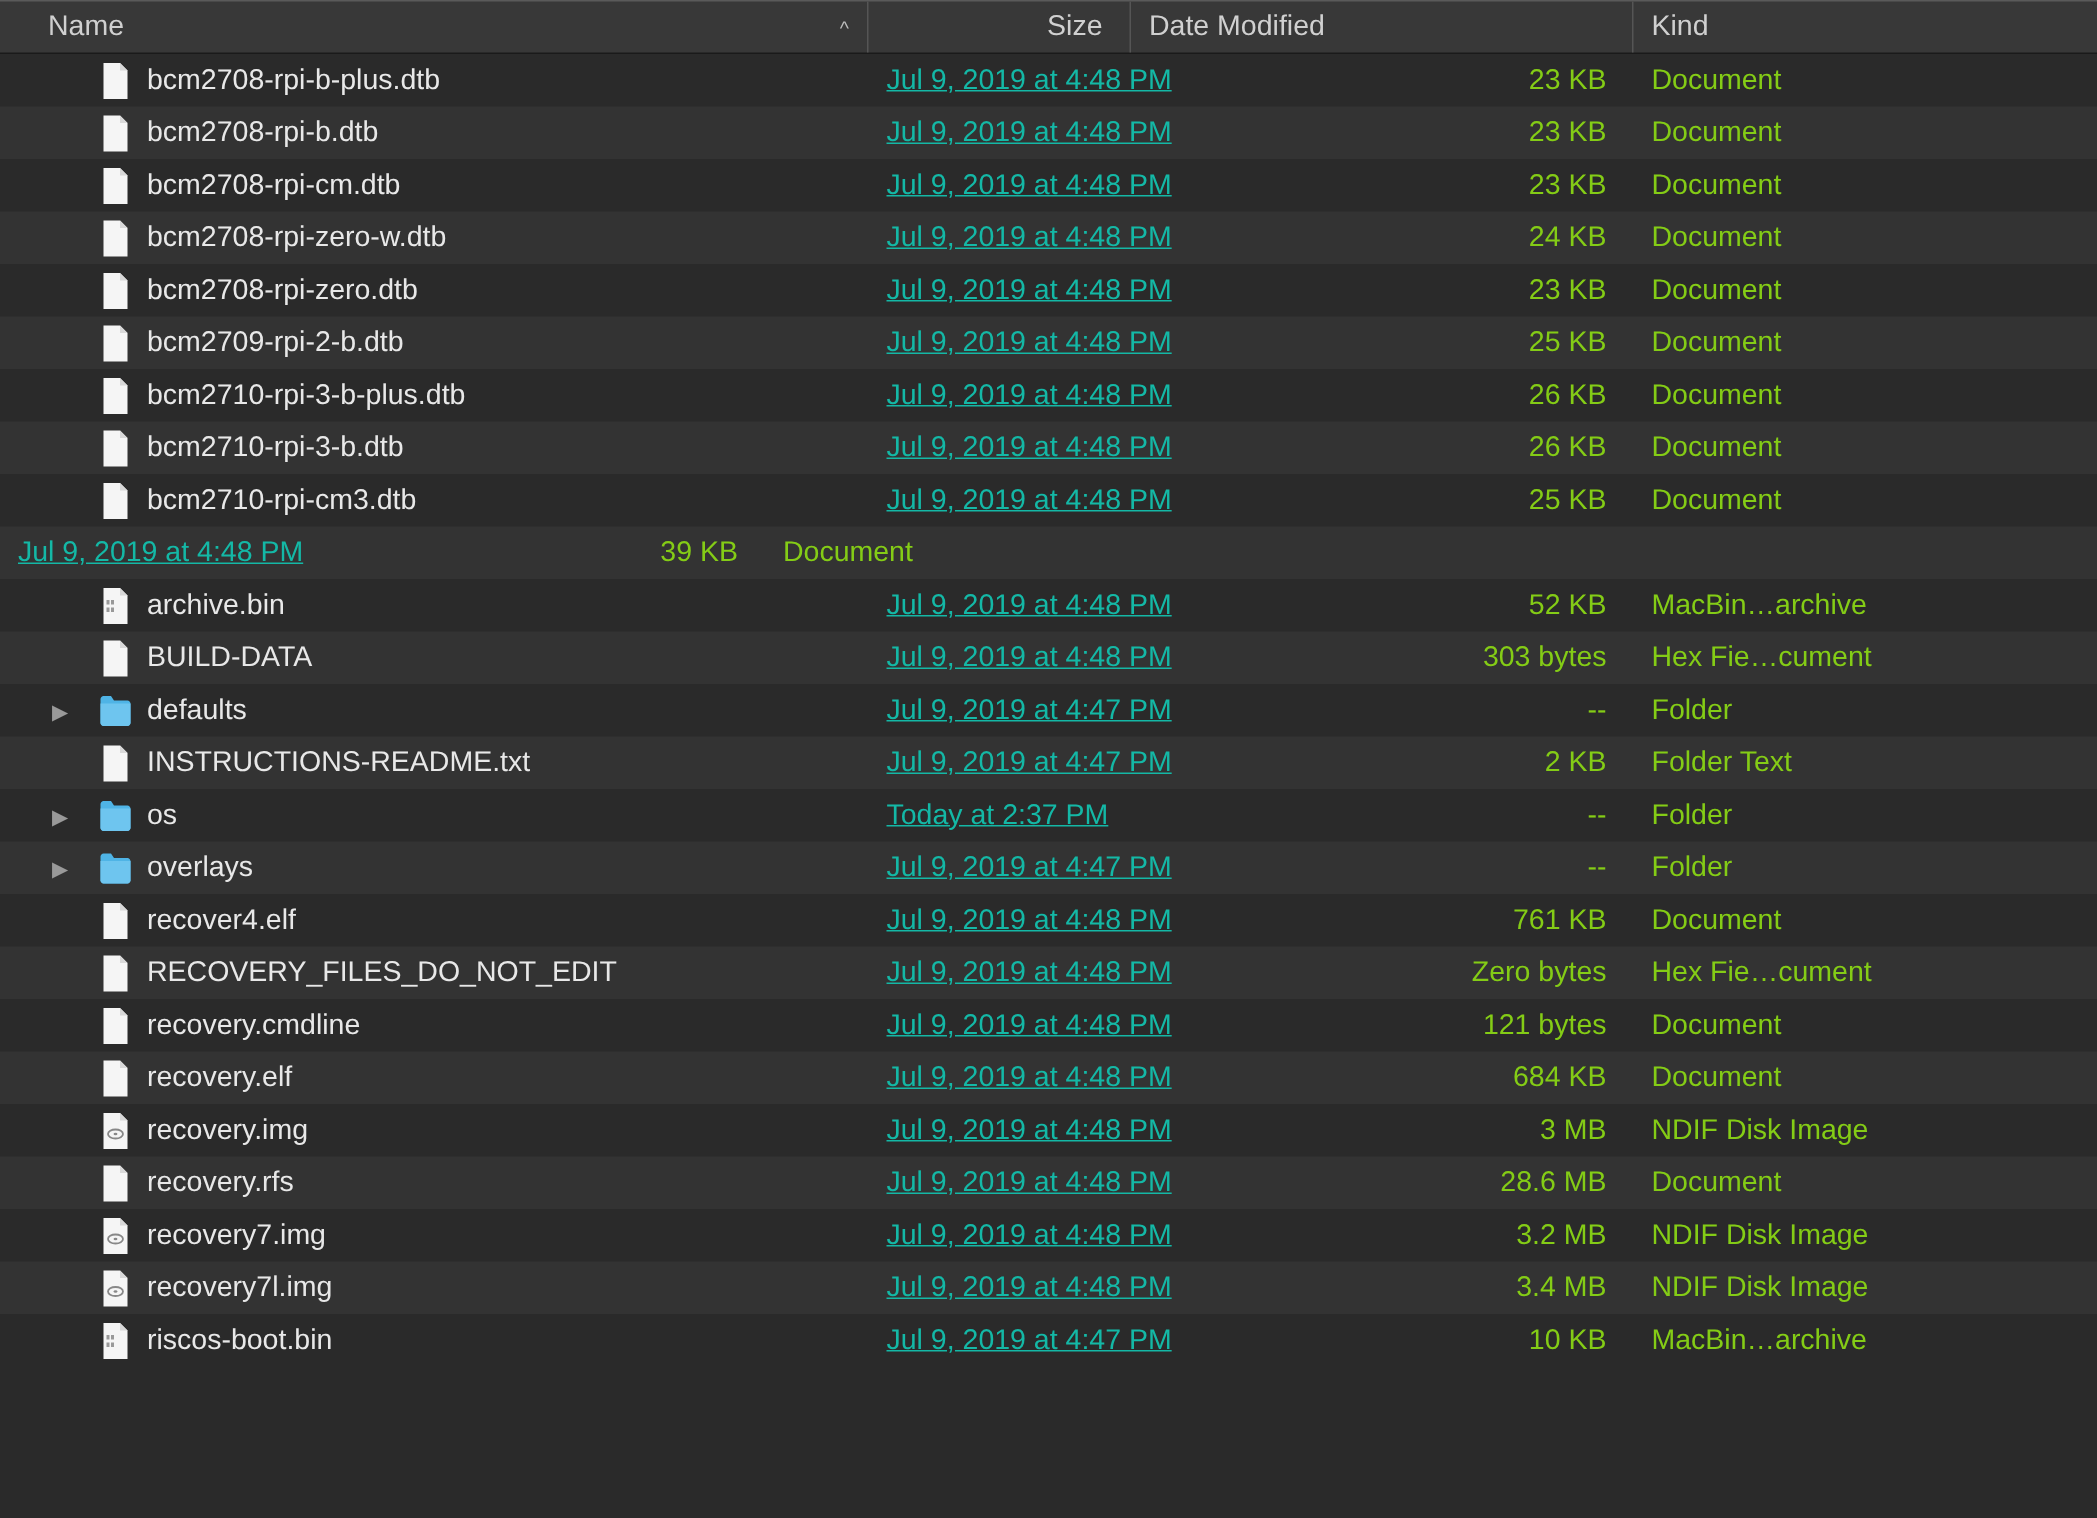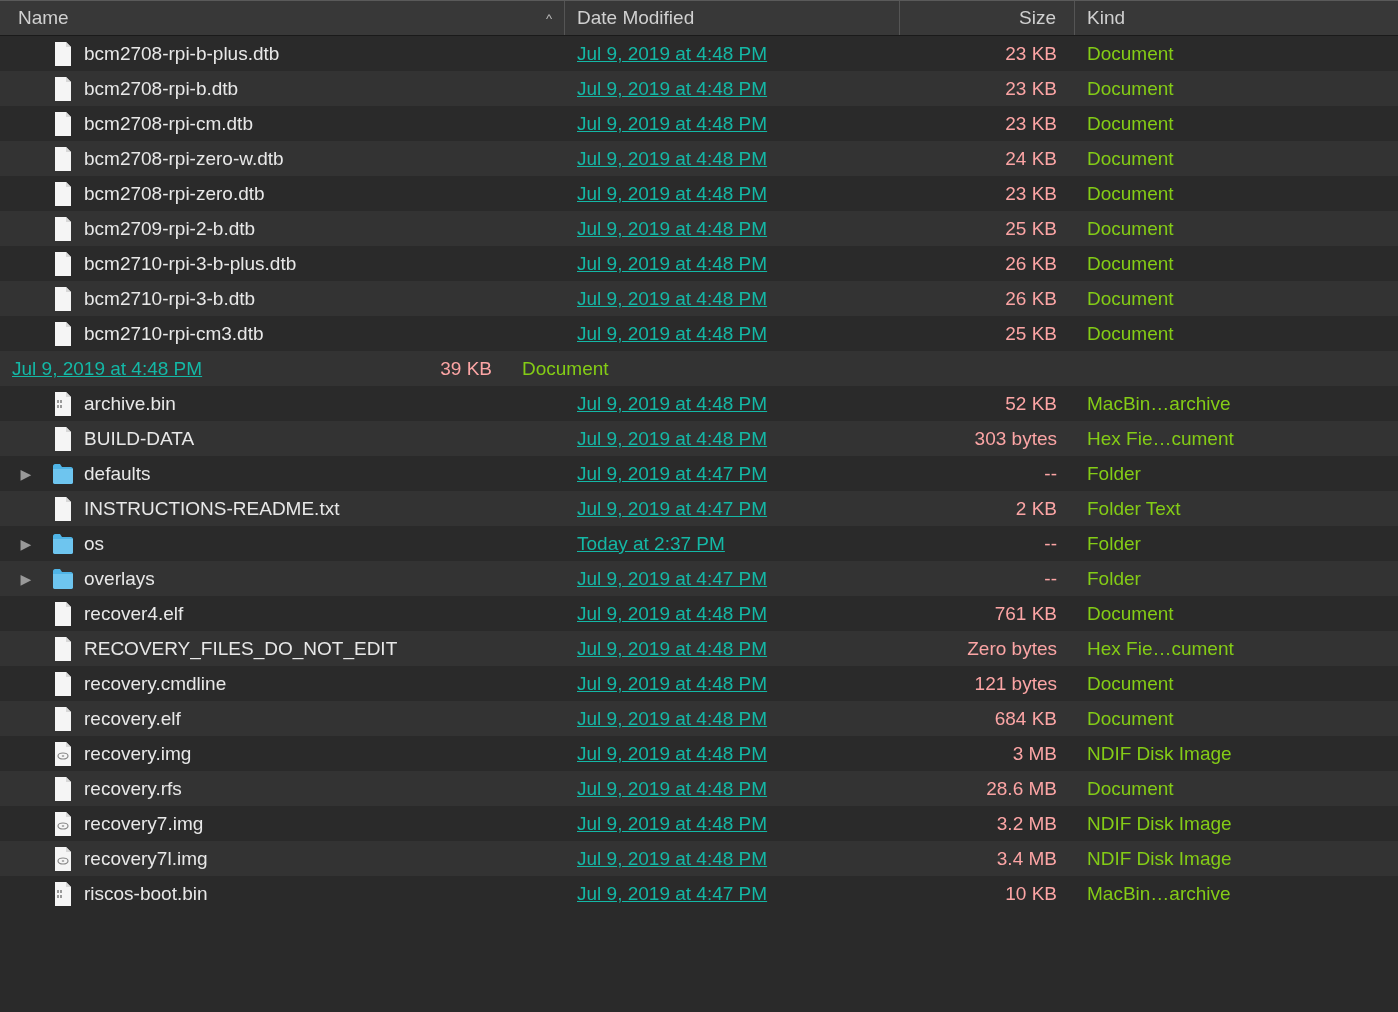--- a/index.html
+++ b/index.html
@@ -32,21 +32,21 @@
       font-size: 19px;
       font-weight: 400;
     }
     .header-cell {
       height: 100%;
       display: flex;
       align-items: center;
       border-right: 1px solid #555;
       padding: 0 12px;
     }
-    .col-name { width: 565px; padding-left: 18px; }
+    .col-name { width: 565px; padding-left: 18px; margin-left: 14px; }
     .col-date { width: 335px; }
     .col-size { width: 175px; justify-content: flex-end; padding-right: 18px; }
     .col-kind { flex: 1; border-right: none; }
     .sort-indicator {
       margin-left: auto;
       font-size: 13px;
       color: #bbb;
     }
     .file-list {
       width: 100%;
@@ -74,21 +74,21 @@
     .cell.col-name {
       padding-left: 12px;
       color: #e8e8e8;
     }
     .cell.col-date {
       color: #14b8a6;
       padding-left: 12px;
       text-decoration: underline;
     }
     .cell.col-size {
-      color: #fca5a5;
+      color: #84cc16;
       justify-content: flex-end;
       padding-right: 18px;
     }
     .cell.col-kind {
       color: #84cc16;
       padding-left: 12px;
       border-right: none;
     }
     .disclosure {
       width: 28px;
@@ -119,25 +119,25 @@
 </head>
 <body>
 
 <div class="finder-window">
 
   <div class="header-row">
     <div class="header-cell col-name">
       <span>Name</span>
       <span class="sort-indicator">^</span>
     </div>
+    <div class="header-cell col-size">
+      <span>Size</span>
+    </div>
     <div class="header-cell col-date">
       <span>Date Modified</span>
-    </div>
-    <div class="header-cell col-size">
-      <span>Size</span>
     </div>
     <div class="header-cell col-kind">
       <span>Kind</span>
     </div>
   </div>
 
   <div class="file-list" id="file-list">
       <div class="file-row odd">
         <div class="cell col-name">
           <span class="indent-spacer"></span>

